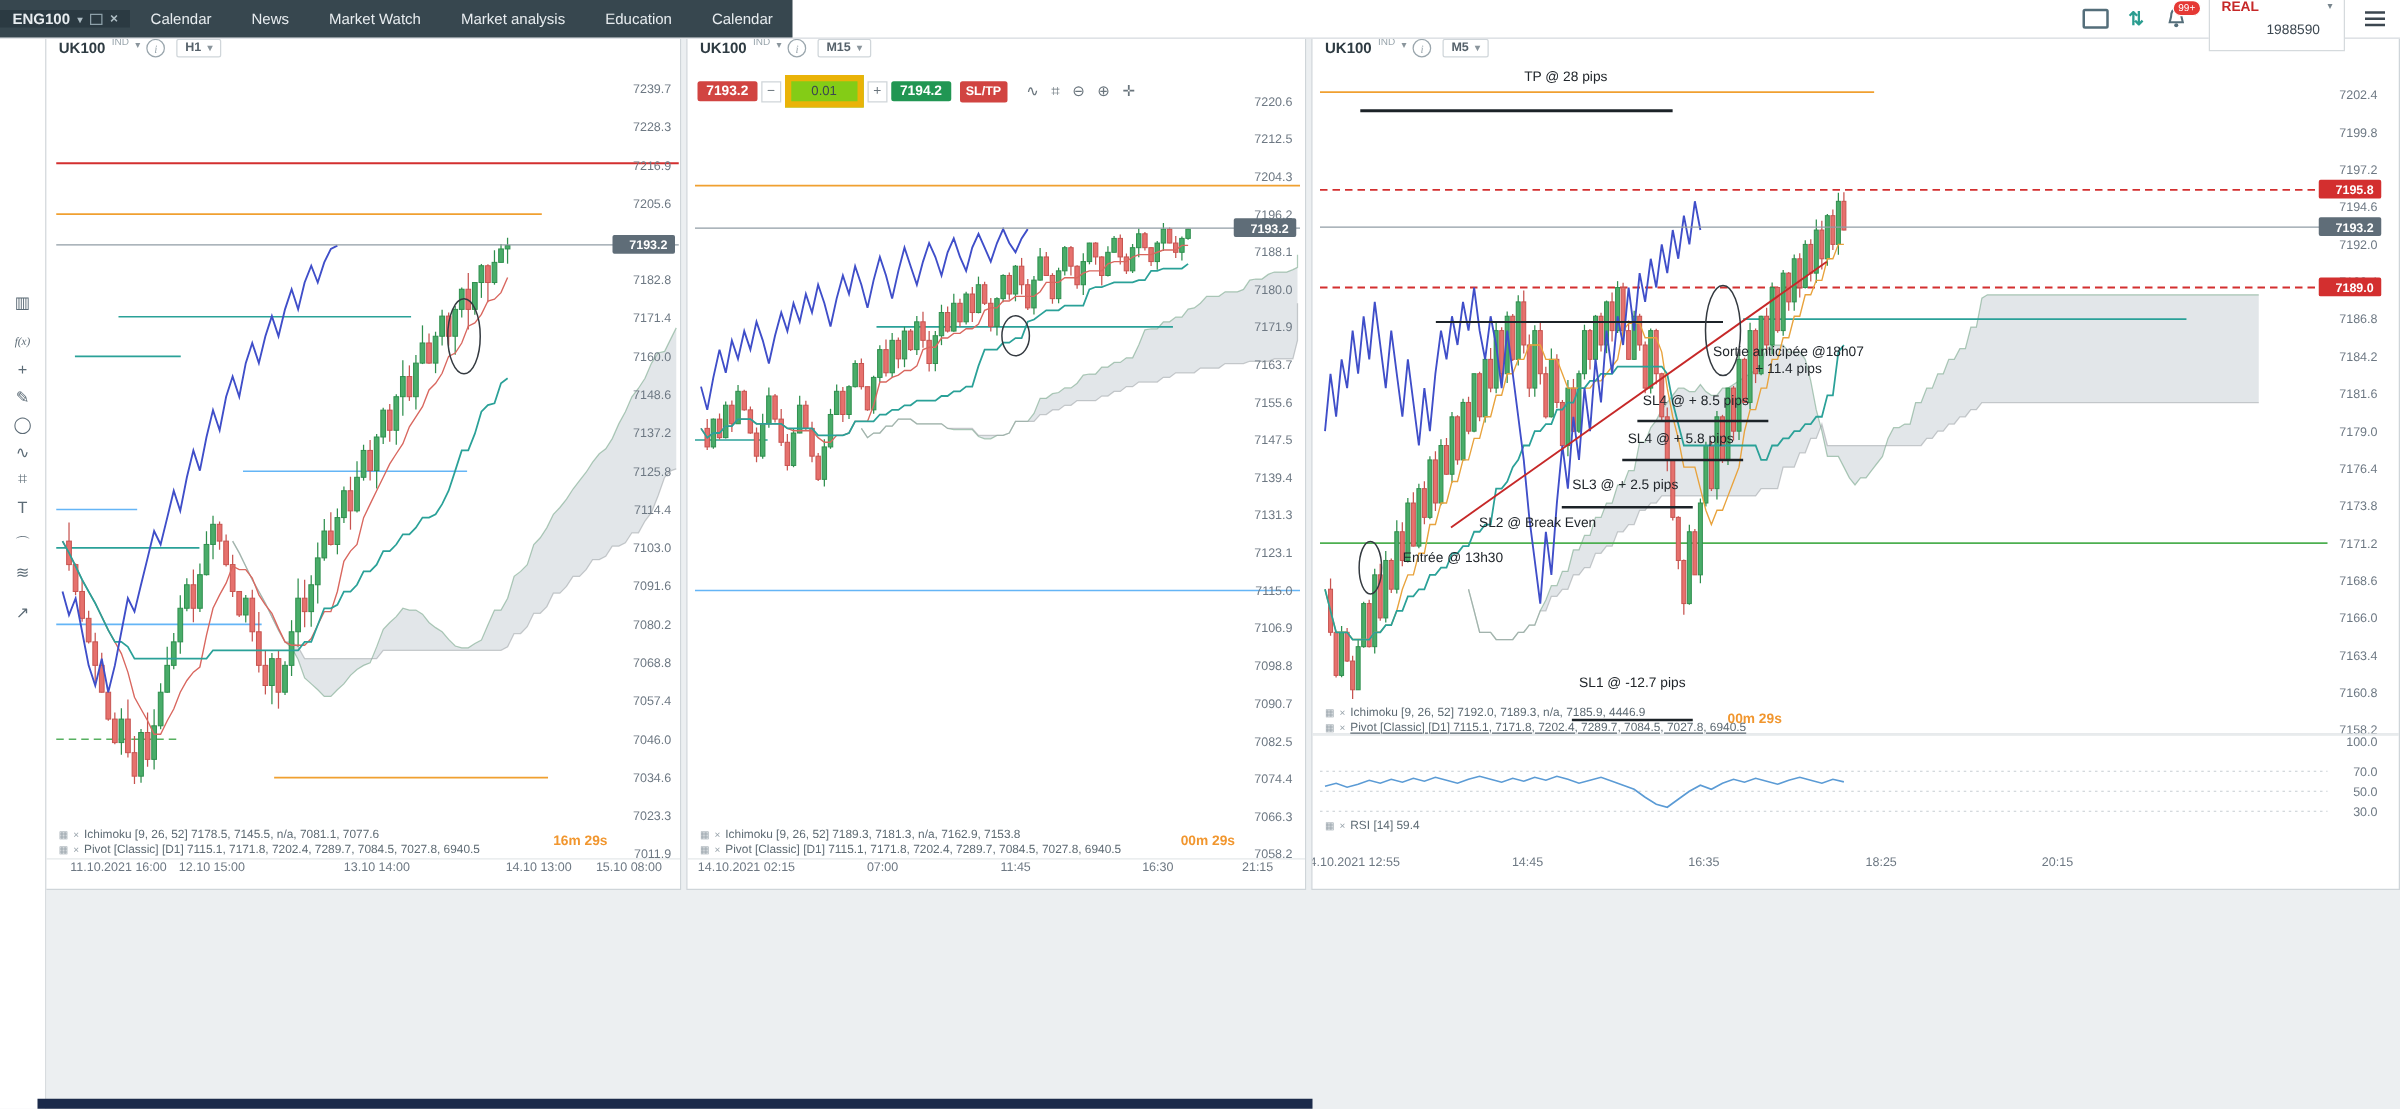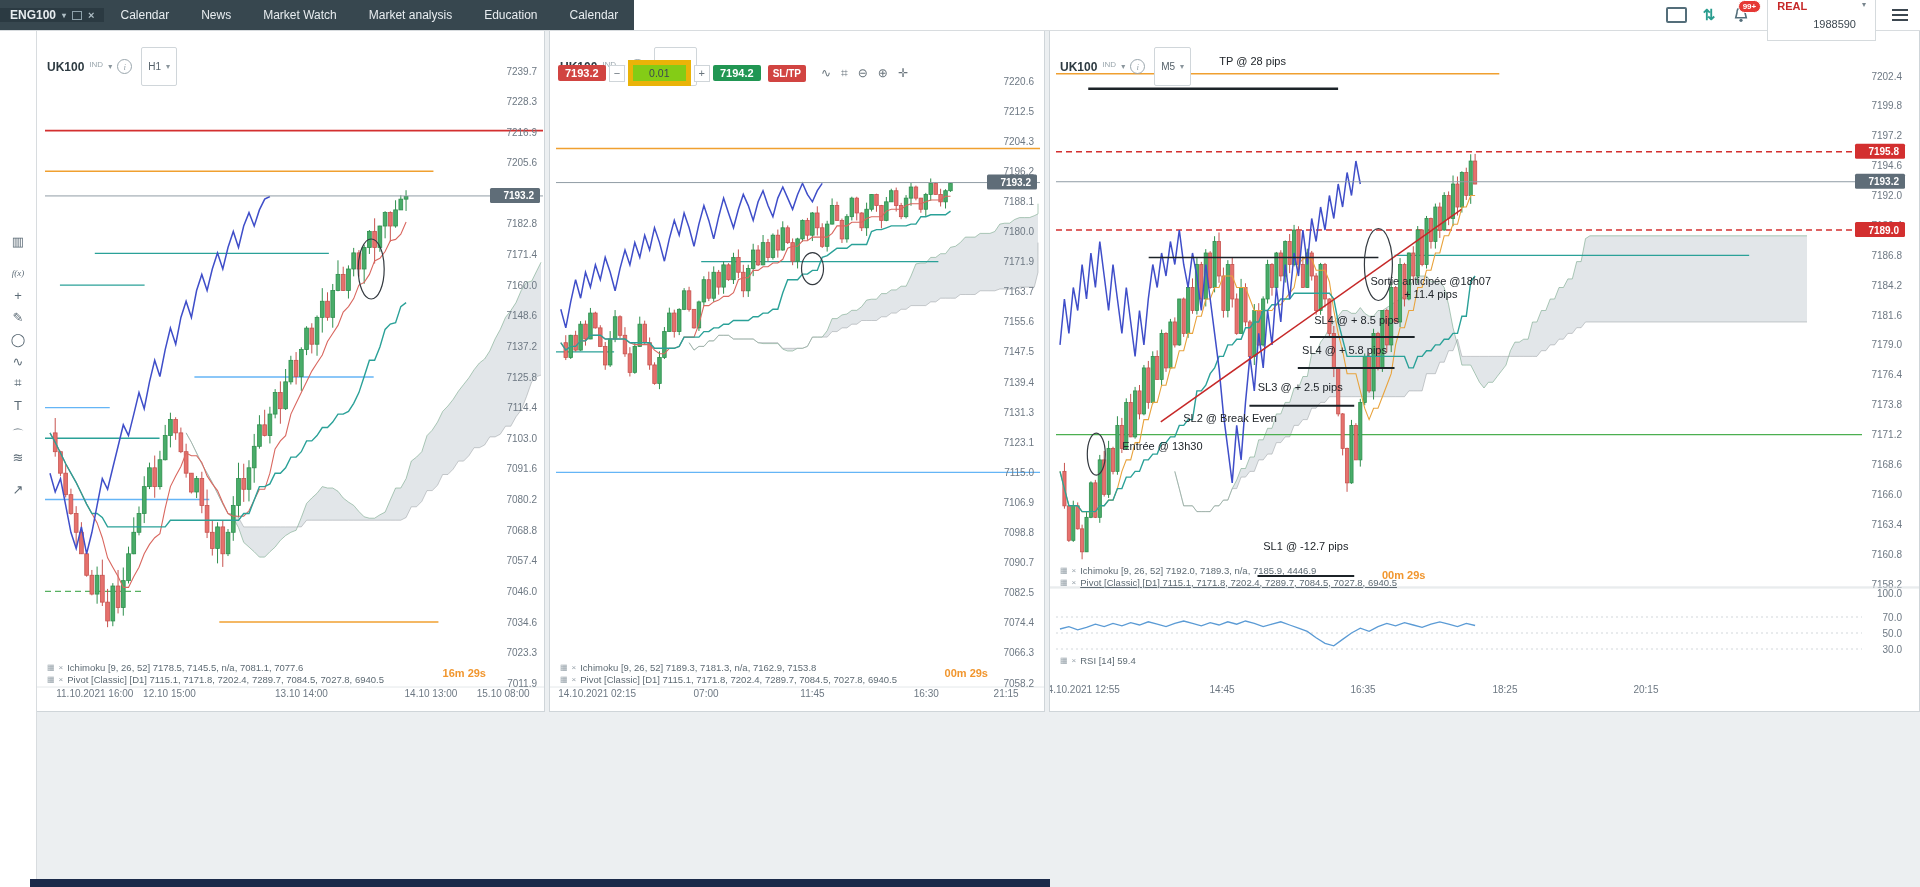--- a/index.html
+++ b/index.html
@@ -11,48 +11,48 @@
   .tabs-dark{display:flex;background:#37474f;align-items:center;}
   .ws-tab{background:#2b3a42;color:#e8edf0;padding:0 10px;display:flex;align-items:center;gap:6px;font-size:12px;font-weight:bold;}
   .ws-tab .caret{font-size:8px;color:#aebdc4;}
   .popout{width:8px;height:7px;border:1px solid #8da0a9;display:inline-block;}
   .close-x{color:#aebdc4;font-size:11px;}
   .nav-tab{color:#e8edf0;font-size:12px;padding:0 16px;display:flex;align-items:center;cursor:pointer;}
   .topbar-right{margin-left:auto;display:flex;align-items:center;gap:16px;padding-right:12px;}
   .monitor-ic{width:17px;height:12px;border:2px solid #546e7a;border-radius:2px;display:inline-block;}
   .transfer-ic{color:#2a9d8f;font-size:15px;font-weight:bold;}
   .bell-wrap{position:relative;display:inline-block;width:20px;height:20px;}
-  .badge{position:absolute;top:-5px;right:-10px;background:#e53935;color:#fff;font-size:8px;font-weight:bold;
+  .badge{position:absolute;top:-5px;right:-10px;background:#e53935;color:#fff;font-size:8px;font-weight:normal;
          padding:1px 4px;border-radius:8px;border:1px solid #fff;}
   .account-chip{display:flex;align-items:flex-start;gap:6px;border:1px solid #d5dadd;border-radius:0;
                 padding:10px 9px;font-size:11px;background:#fff;}
   .account-chip b{color:#c62828;font-weight:bold;}
   .account-chip span.acct-id{color:#3c4750;margin-top:18px;}
   .account-chip .caret{font-size:8px;color:#78858d;}
   .hamburger{display:inline-flex;flex-direction:column;gap:3px;cursor:pointer;}
   .hamburger i{width:16px;height:2px;background:#3c4750;display:block;}
   
   .left-rail{position:absolute;left:0;top:30px;bottom:0;width:36px;background:#fff;border-right:1px solid #d8dcdf;z-index:10;}
   .rail-icon{position:absolute;left:0;width:36px;height:22px;display:flex;align-items:center;justify-content:center;
              color:#5c6b76;font-size:13px;cursor:pointer;}
   .rail-icon.fx{font-style:italic;font-size:9px;font-family:"Liberation Serif",serif;}
   
   .panel{position:absolute;top:30px;height:682px;background:#fff;border:1px solid #cfd5d9;box-sizing:border-box;z-index:5;}
   #panel0{left:36px;width:509px;}
   #panel1{left:549px;width:496px;}
   #panel2{left:1049px;width:871px;}
   svg.chart{position:absolute;left:0;top:0;width:100%;height:100%;pointer-events:none;}
-  .panel-header{position:absolute;left:10px;top:16px;display:flex;align-items:center;gap:5px;z-index:6;}
+  .panel-header{position:absolute;left:10px;top:0;display:flex;gap:5px;z-index:6;}
   .sym{font-size:12px;font-weight:bold;color:#2e3b42;}
   .mkt{font-size:8px;color:#9aa6ad;position:relative;top:-2px;}
   .caret{font-size:8px;color:#8a959c;}
   .info-icon{width:13px;height:13px;border:1px solid #9aa6ad;border-radius:50%;color:#9aa6ad;font-size:9px;
              font-style:italic;display:flex;align-items:center;justify-content:center;font-family:"Liberation Serif",serif;}
-  .tf-chip{border:1px solid #d0d6da;border-radius:2px;font-size:10px;color:#55616a;padding:13px 6px;
-           display:flex;gap:5px;align-items:center;margin-left:4px;background:#fff;}
+  .tf-chip{border:1px solid #d0d6da;border-radius:2px;font-size:10px;color:#55616a;padding:1px 6px;
+           display:flex;gap:5px;align-items:center;margin-left:4px;background:#fff;font-weight:bold;}
   
   .trade-row{position:absolute;left:8px;top:29px;display:flex;align-items:center;gap:3px;z-index:6;}
   .px-chip{font-size:11px;font-weight:bold;color:#fff;padding:2px 7px;border-radius:2px;}
   .px-chip.sell{background:#d14441;}
   .px-chip.buy{background:#219653;}
   .px-chip.sltp{background:#d14441;font-size:10px;padding:3px 5px;margin-left:4px;}
   .qty-btn{border:1px solid #cfd5d9;color:#6a757d;font-size:11px;line-height:11px;padding:2px 4px;background:#fff;}
   .qty-val{border:5px solid #eab308;font-size:10.5px;color:#3c4750;padding:2px 16px;background:#84cc16;}
   .tool-icons{display:flex;gap:10px;margin-left:12px;color:#6a757d;font-size:12px;align-items:center;}
   

